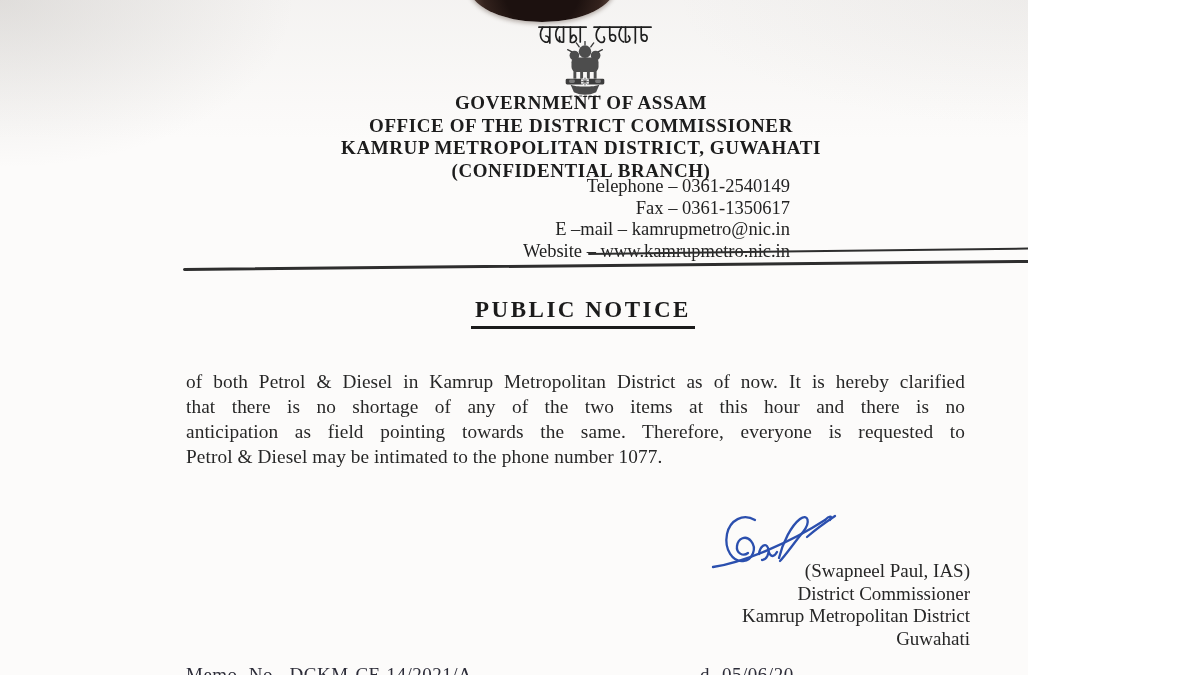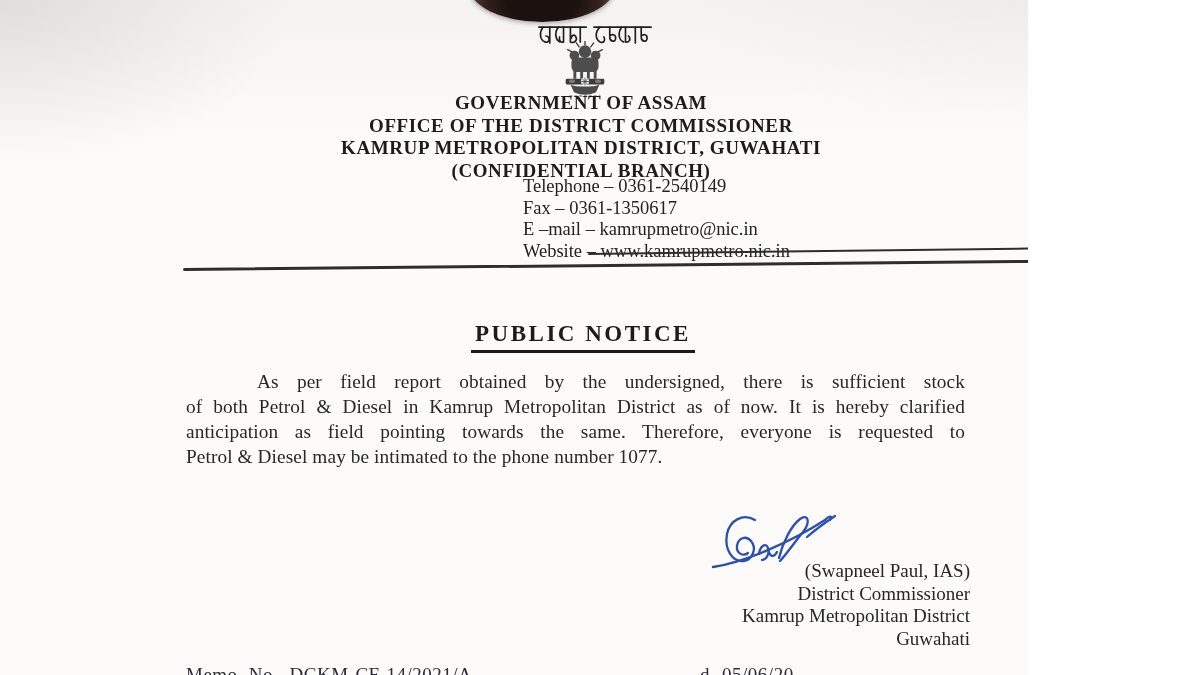--- a/index.html
+++ b/index.html
@@ -27,30 +27,30 @@
   }
   .assamese{position:absolute;left:536px;top:23px;}
   .emblem{position:absolute;left:560px;top:41px;}
   .org{
     position:absolute;left:0;top:92px;width:1162px;
     text-align:center;font-weight:bold;color:#1c1c1c;
     font-size:19px;line-height:22.5px;letter-spacing:0.6px;
   }
   .contact{
     position:absolute;right:238px;top:176px;
-    text-align:left;font-size:18.5px;line-height:21.5px;color:#222;
+    text-align:right;font-size:18.5px;line-height:21.5px;color:#222;
   }
   .contact .site{display:inline-block;}
   .rule{position:absolute;background:#2e2e2e;transform-origin:left center;border-radius:2px;}
   .rule.site-line{left:588px;top:253px;width:452px;height:2px;transform:rotate(-0.7deg);}
   .rule.main-line{left:183px;top:268px;width:858px;height:3px;transform:rotate(-0.55deg);}
   .title-wrap{position:absolute;left:0;top:297px;width:1166px;text-align:center;}
   .title{
     display:inline-block;font-weight:bold;font-size:23px;letter-spacing:2.5px;color:#1b1b1b;
-    border-bottom:3px solid #1b1b1b;padding:0 4px 3px 4px;margin-top:24px;
+    border-bottom:3px solid #1b1b1b;padding:0 4px 3px 4px;
   }
   .body-par{
     position:absolute;left:186px;top:369px;width:779px;
     font-size:19.3px;line-height:25px;color:#272727;letter-spacing:0.1px;
   }
   .bline{text-align:justify;text-align-last:justify;white-space:normal;}
   .bline.first{padding-left:71px;}
   .bline.last{text-align-last:left;}
   .signature-svg{position:absolute;left:695px;top:504px;}
   .signblock{
@@ -129,22 +129,22 @@
   </div>
 
   <div class="rule site-line"></div>
   <div class="rule main-line"></div>
 
   <div class="title-wrap">
     <span class="title">PUBLIC NOTICE</span>
   </div>
 
   <div class="body-par">
-    <div class="bline first">As per field report obtained by the undersigned, there is sufficient stock</div>
     <div class="bline">of both Petrol &amp; Diesel in Kamrup Metropolitan District as of now. It is hereby clarified</div>
+    <div class="bline">that there is no shortage of any of the two items at this hour and there is no</div>
     <div class="bline">anticipation as field pointing towards the same. Therefore, everyone is requested to</div>
     <div class="bline last">Petrol &amp; Diesel may be intimated to the phone number 1077.</div>
   </div>
 
   <div class="signature-svg">
     <svg width="150" height="80" viewBox="0 0 150 80">
       <g stroke="#2b4fae" stroke-width="2.3" fill="none" stroke-linecap="round" stroke-linejoin="round">
         <path d="M60,16 C48,9 35,16 32,30 C29,46 38,58 48,57 C58,56 62,44 56,37 C51,31 43,34 42,42 C41,49 48,53 53,49"></path>
         <path d="M64,50 C65,42 71,38 73,44 C75,50 71,56 67,56 M73,44 C74,52 78,55 82,48"></path>
         <path d="M84,54 C88,38 96,22 105,15 C113,9 116,18 108,28 C99,39 90,52 85,57"></path>

